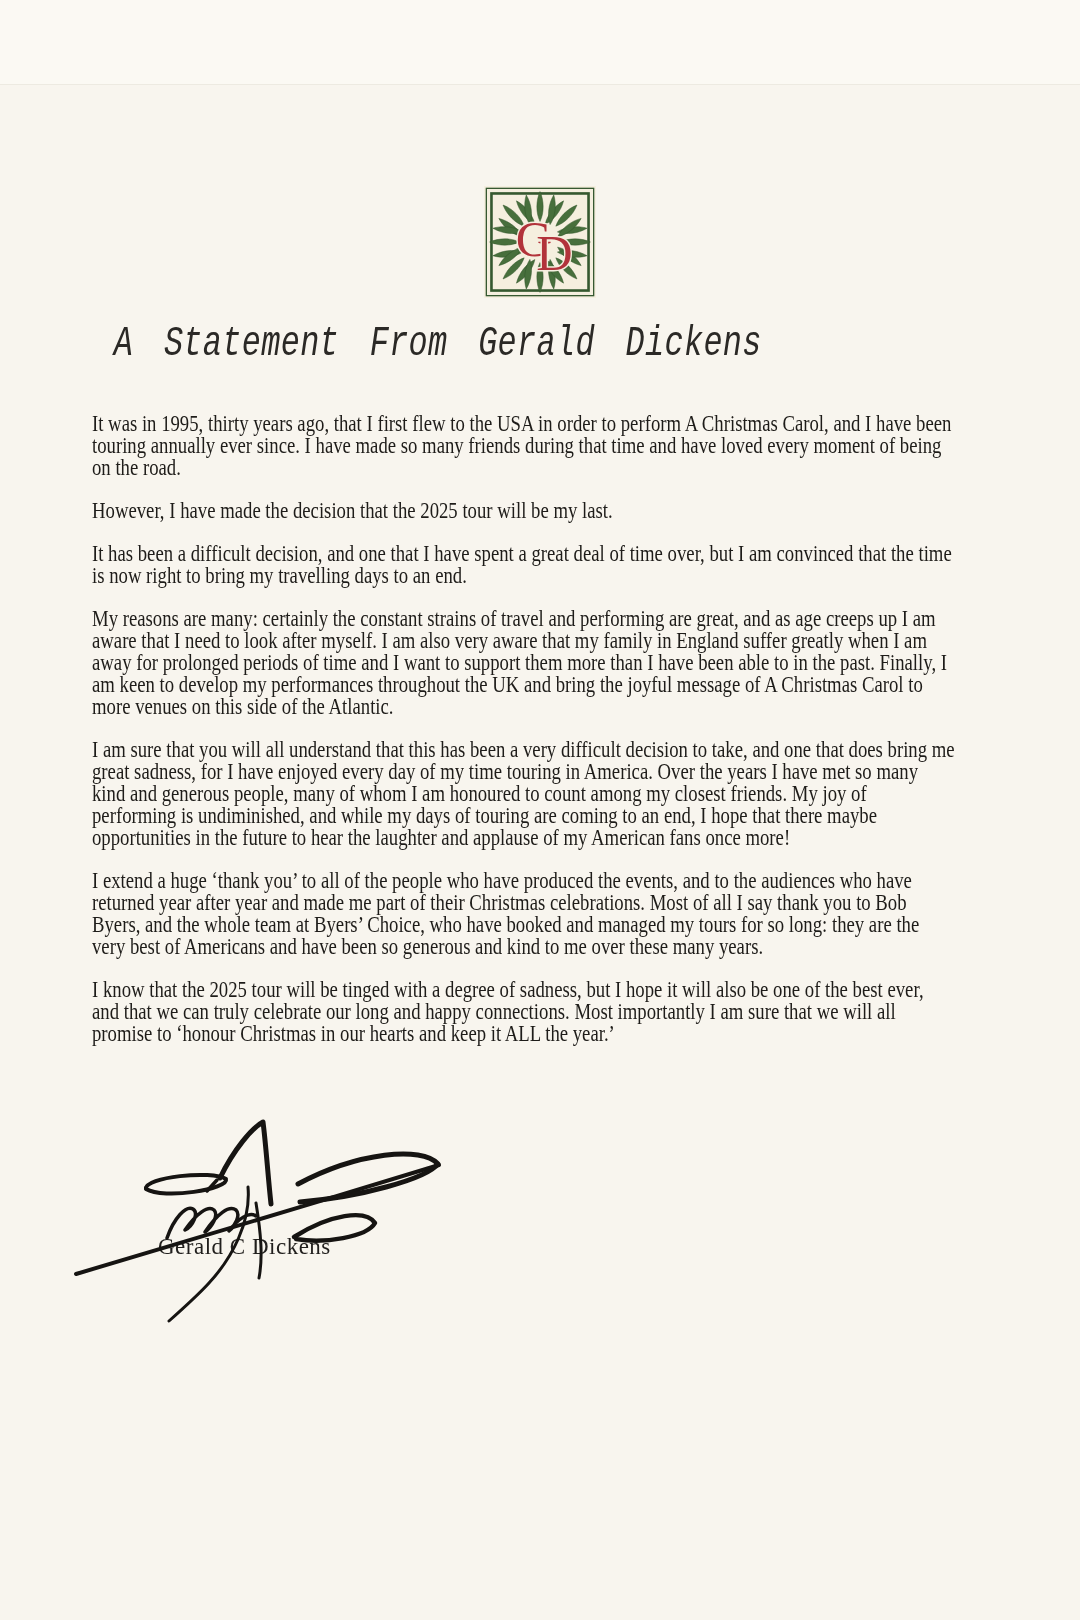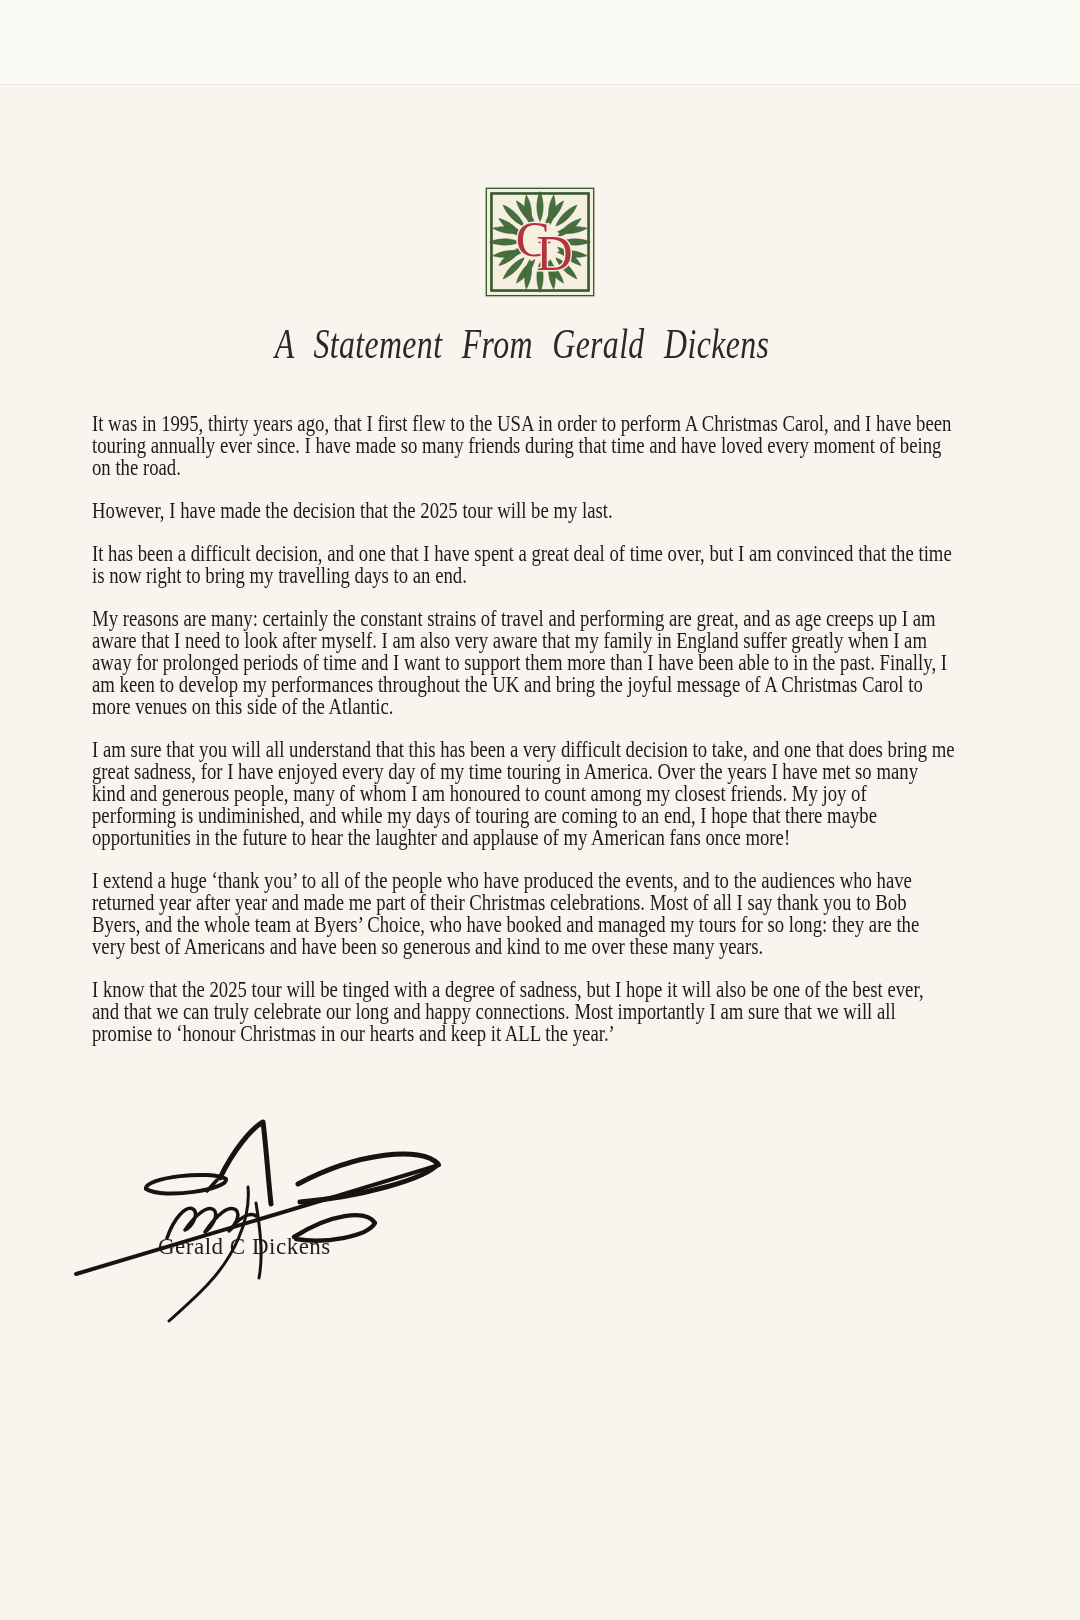--- a/index.html
+++ b/index.html
@@ -11,21 +11,21 @@
     overflow:hidden;
   }
   .top-band{
     position:absolute;left:0;top:0;width:1080px;height:84px;
     background:#fbf9f3;border-bottom:1px solid #edeae1;
   }
   .logo-wrap{
     position:absolute;left:484px;top:186px;width:112px;height:112px;
   }
   .title-row{
-    position:absolute;left:0;top:320px;width:1044px;text-align:center;
+    position:absolute;left:0;top:320px;width:1044px;font-family:Liberation Mono, monospace;
   }
   .title{
     display:inline-block;
     font-style:italic;
     font-size:43px;line-height:1.1;
     color:#2b2926;
     word-spacing:0.35em;
     letter-spacing:0.5px;
     transform:scaleX(0.74);
     transform-origin:center top;

